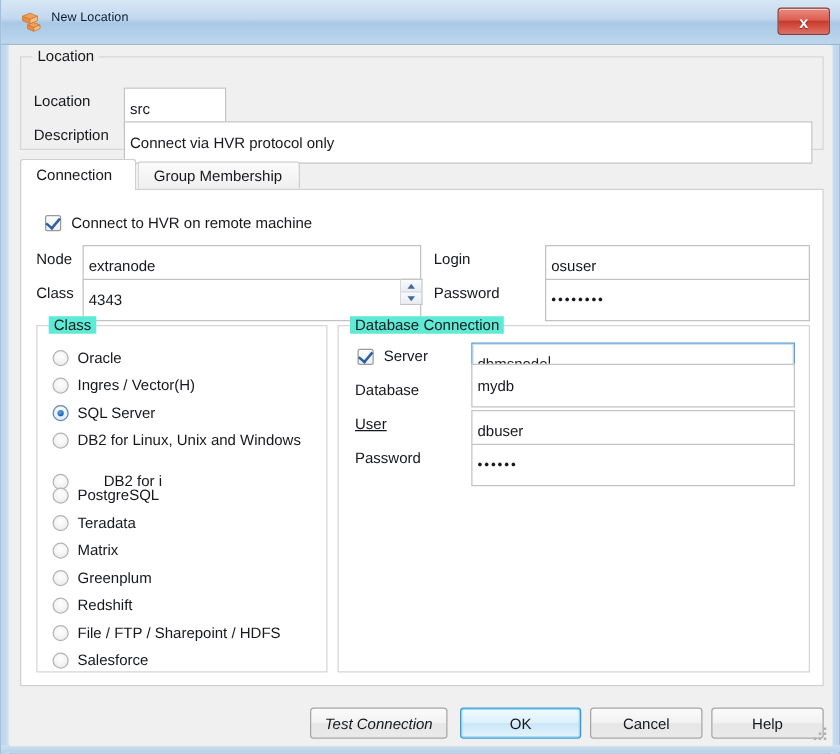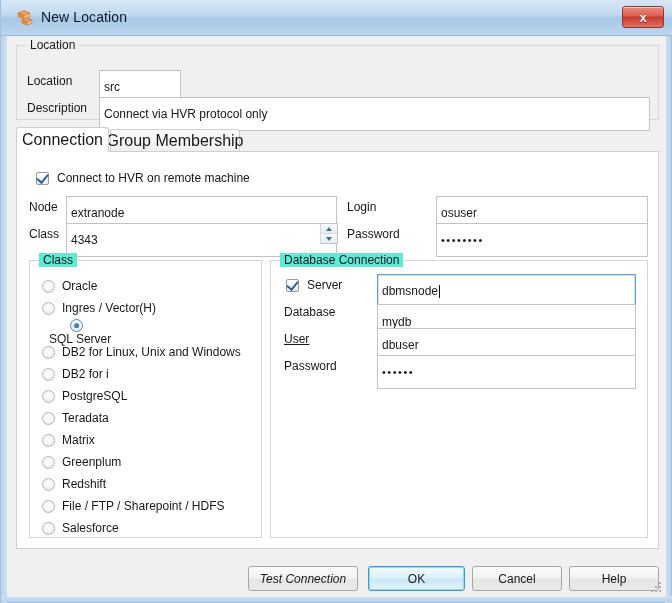--- a/index.html
+++ b/index.html
@@ -55,21 +55,21 @@
     box-sizing: border-box;
   }
   .title-icon {
     position: absolute;
     left: 14px; top: 9px;
     width: 20px; height: 18px;
   }
   .title-text {
     position: absolute;
     left: 40px; top: 9px;
-    font-size: 14px;
+    font-size: 10px;
     color: #0a1a2e;
     letter-spacing: 0.1px;
     white-space: nowrap;
   }
   .close-btn {
     position: absolute;
     right: 9px; top: 6px;
     width: 42px; height: 22px;
     border: 1px solid #8d3a36;
     border-radius: 3px;
@@ -191,23 +191,22 @@
   .tab {
     position: absolute;
     top: 0;
     height: 24px;
     box-sizing: border-box;
     border: 1px solid #cfcfcf;
     border-bottom: none;
     border-radius: 3px 3px 0 0;
     display: flex;
     align-items: center;
-    justify-content: center;
     padding: 0 12px;
-    font-size: 16px;
+    font-size: 12px;
     color: #16181c;
     white-space: nowrap;
     cursor: default;
   }
   .tab.active {
     background: #ffffff;
     height: 25px;
     z-index: 3;
   }
   .tab.inactive {
@@ -398,29 +397,29 @@
         <div class="group-title">Class</div>
 
         <div class="radio-row" style="top:14px;">
           <span class="radio"></span>
           <span class="radio-label">Oracle</span>
         </div>
         <div class="radio-row" style="top:36px;">
           <span class="radio"></span>
           <span class="radio-label">Ingres / Vector(H)</span>
         </div>
-        <div class="radio-row" style="top:58px;flex-direction:column;">
+        <div class="radio-row" style="top:58px;">
           <span class="radio sel"></span>
           <span class="radio-label">SQL Server</span>
         </div>
         <div class="radio-row" style="top:80px;">
           <span class="radio"></span>
           <span class="radio-label">DB2 for Linux, Unix and Windows</span>
         </div>
-        <div class="radio-row" style="top:102px;">
+        <div class="radio-row" style="top:113px;gap:21px;">
           <span class="radio"></span>
           <span class="radio-label">DB2 for i</span>
         </div>
         <div class="radio-row" style="top:124px;">
           <span class="radio"></span>
           <span class="radio-label">PostgreSQL</span>
         </div>
         <div class="radio-row" style="top:146px;">
           <span class="radio"></span>
           <span class="radio-label">Teradata</span>
@@ -453,21 +452,21 @@
         <div class="cb" style="left:15px; top:18px;">
           <span class="tick"></span>
         </div>
         <div class="lbl" style="left:36px; top:17px;">Server</div>
         <div class="field focused" style="left:106px; top:13px; width:259px; height:22px;">
           <span>dbmsnode</span>
             <span class="caret"></span>
         </div>
 
         <div class="lbl" style="left:13px; top:44px;">Database</div>
-        <div class="field" style="left:106px; top:43px; width:259px; height:35px;">mydb</div>
+        <div class="field" style="left:106px; top:30px; width:259px; height:35px;">mydb</div>
 
         <div class="lbl" style="left:13px; top:71px;text-decoration:underline;">User</div>
         <div class="field" style="left:106px; top:67px; width:259px; height:21px;">dbuser</div>
 
         <div class="lbl" style="left:13px; top:98px;">Password</div>
         <div class="field" style="left:106px; top:94px; width:259px; height:21px;">
           <span class="dots">••••••</span>
         </div>
       </div>
 

